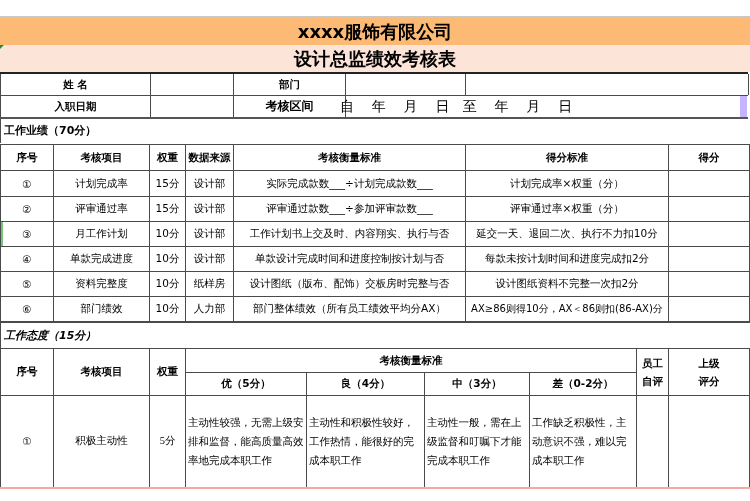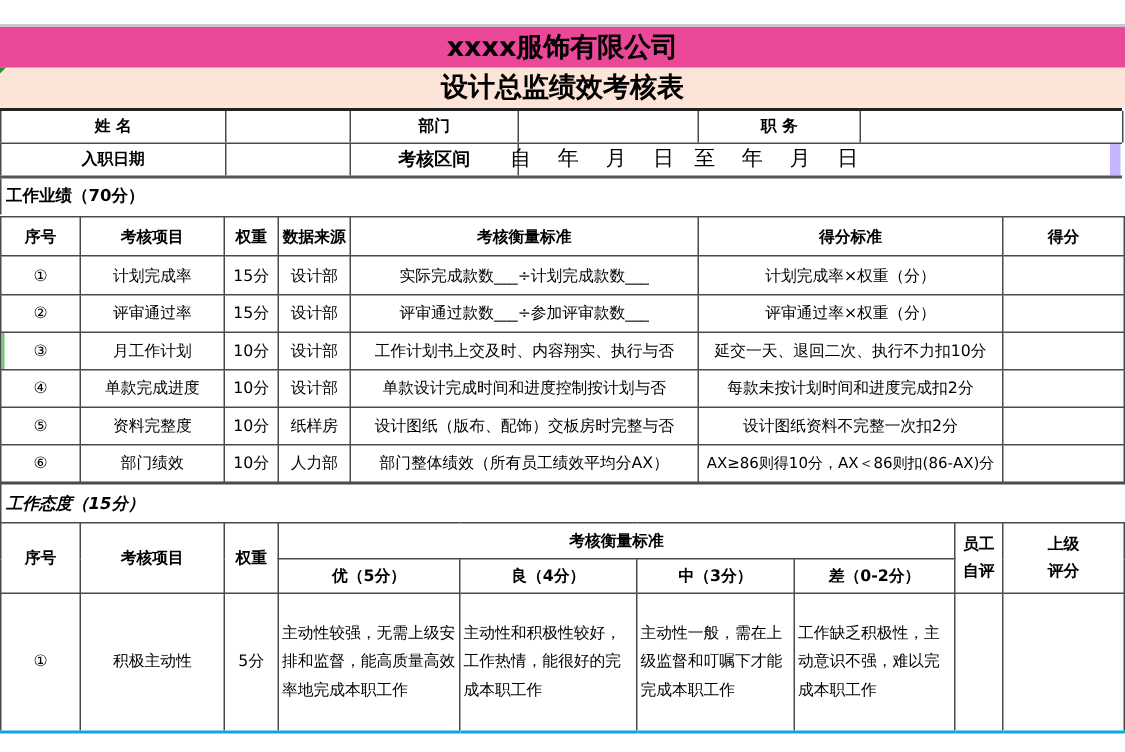--- a/index.html
+++ b/index.html
@@ -1,32 +1,32 @@
 <!DOCTYPE html>
 <html><head>
 <meta charset="utf-8">
 <style>
   html, body { margin: 0; padding: 0; background: #ffffff; }
   body { width: 750px; height: 501px; position: relative; overflow: hidden;
          font-family: "DejaVu Sans", "Liberation Sans", sans-serif; color: #000; }
   .title1 { position: absolute; left: 0; top: 16px; width: 750px; height: 28px;
-            background: #ec4899; border-top: 2px solid #c8c8c8;
+            background: #fdba74; border-top: 2px solid #c8c8c8;
             text-align: center; font-size: 18px; font-weight: bold; line-height: 28px; }
   .title2 { position: absolute; left: 0; top: 45px; width: 750px; height: 27px;
             background: #fde4d8; text-align: center; font-size: 18px; font-weight: bold; line-height: 27px; }
   .corner-mark { position: absolute; left: 0; top: 45px; width: 0; height: 0;
             border-top: 4px solid #2e8b2e; border-right: 4px solid transparent; }
   table { border-collapse: collapse; table-layout: fixed; position: absolute; left: 0; }
   td { border: 1px solid #4a4a4a; padding: 0 2px; font-size: 10.5px; text-align: center;
        vertical-align: middle; overflow: hidden; white-space: nowrap; }
   .b { font-weight: bold; }
   .wrap { white-space: normal; text-align: left; line-height: 19px; font-size: 10.5px; vertical-align: middle; }
   #t2 { top: 144px; width: 749px; }
   #t3 { top: 322px; width: 749px; }
-  .thick-bottom td { border-bottom: 2px solid #0ea5e9; }
+  .thick-bottom td { border-bottom: 2px solid #fca5a5; font-family: Liberation Serif, serif; }
 </style>
 </head>
 <body>
 
 <div class="title1">xxxx服饰有限公司</div>
 <div class="title2">设计总监绩效考核表</div>
 <div class="corner-mark"></div>
 
 <div style="position:absolute;left:0;top:72px;width:750px;height:72px;background:#fff;">
   <table style="position:absolute;left:0;top:0;width:749px;border-top:2px solid #222;">
@@ -54,21 +54,20 @@
     </table>
 </div>
 
 <div style="position:absolute;left:0;top:72px;width:750px;height:72px;background:#fff;">
   <div style="position:absolute;left:0;top:0;width:748px;height:0;border-top:2px solid #222;"></div>
 
   <div style="position:absolute;left:0;top:2px;width:149px;height:21px;line-height:21px;text-align:center;font-size:10.5px;font-weight:bold;border-right:1px solid #4a4a4a;border-left:1px solid #4a4a4a;">姓 名</div>
   <div style="position:absolute;left:150px;top:2px;width:83px;height:21px;border-right:1px solid #4a4a4a;"></div>
   <div style="position:absolute;left:234px;top:2px;width:111px;height:21px;line-height:21px;text-align:center;font-size:10.5px;font-weight:bold;border-right:1px solid #4a4a4a;">部门</div>
   <div style="position:absolute;left:346px;top:2px;width:119px;height:21px;border-right:1px solid #4a4a4a;"></div>
-  <div style="position:absolute;left:466px;top:2px;width:107px;height:21px;line-height:21px;text-align:center;font-size:10.5px;font-weight:bold;border-right:1px solid #4a4a4a;">职 务</div>
   <div style="position:absolute;left:574px;top:2px;width:174px;height:21px;border-right:1px solid #4a4a4a;"></div>
   <div style="position:absolute;left:0;top:23px;width:748px;border-top:1px solid #4a4a4a;"></div>
 
   <div style="position:absolute;left:0;top:24px;width:149px;height:21px;line-height:21px;text-align:center;font-size:10.5px;font-weight:bold;border-right:1px solid #4a4a4a;border-left:1px solid #4a4a4a;">入职日期</div>
   <div style="position:absolute;left:150px;top:24px;width:83px;height:21px;border-right:1px solid #4a4a4a;"></div>
   <div style="position:absolute;left:234px;top:24px;width:111px;height:21px;line-height:21px;text-align:center;font-size:12px;font-weight:bold;border-right:1px solid #4a4a4a;">考核区间</div>
   <div style="position:absolute;left:336px;top:24px;width:400px;height:21px;line-height:21px;padding-left:4px;font-size:14px;white-space:pre;border-right:7px solid #c4b5fd;">自    年    月    日   至    年    月    日</div>
   <div style="position:absolute;left:0;top:45px;width:748px;border-top:2px solid #555;"></div>
 
   <div style="position:absolute;left:0;top:47px;width:746px;height:24px;line-height:24px;padding-left:3px;font-size:11px;font-weight:bold;border-left:1px solid #4a4a4a;border-right:1px solid #4a4a4a;">工作业绩（70分）</div>

